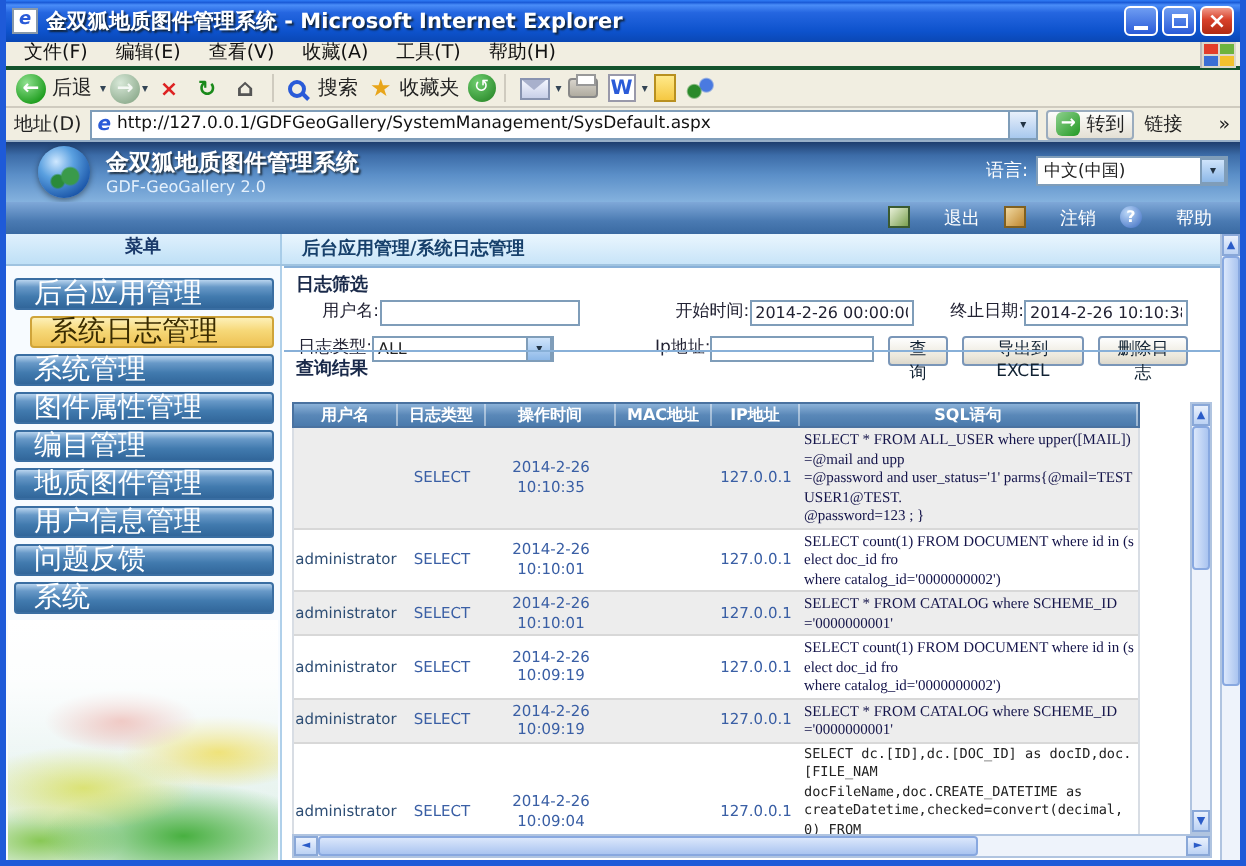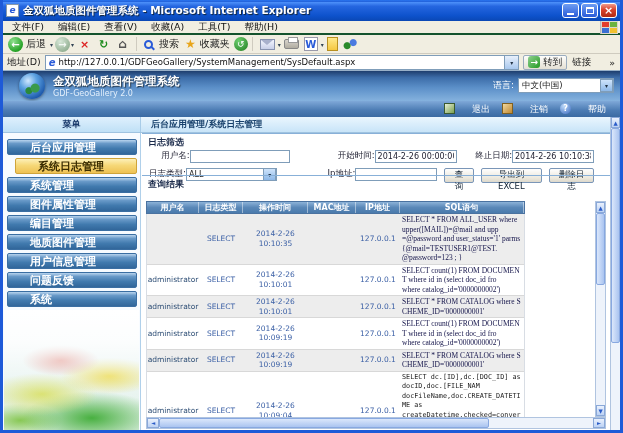--- a/index.html
+++ b/index.html
@@ -78,21 +78,21 @@
     background:linear-gradient(180deg,#7fa8d8 0%,#4a7ab2 60%,#3a6aa2 100%);color:#fff;font-size:9px}
   .act{display:flex;gap:17px}
   .exit-ic{width:11px;height:11px;background:linear-gradient(135deg,#e8f0d8,#7aa050);border:1px solid #3a5a30}
   .logout-ic{width:11px;height:11px;background:linear-gradient(135deg,#f0d8a0,#c08830);border:1px solid #806020}
   .help-ic{width:11px;height:11px;border-radius:50%;background:radial-gradient(circle at 35% 30%,#bcd8f8,#3a6ac0);color:#fff;font-size:8px;display:flex;align-items:center;justify-content:center;font-weight:bold}
   .navrow{position:absolute;left:0;top:46px;right:0;height:16px;background:linear-gradient(180deg,#eaf6fe,#c8e4f8);display:flex;align-items:center;border-bottom:1px solid #9fc3e0}
   .nav-menu{width:138px;text-align:center;font-size:9px;font-weight:bold;color:#1a3a6b;height:100%;line-height:15px;border-right:1px solid #a8cce8;background:linear-gradient(180deg,#dff0fd,#bfe0f6)}
   .nav-crumb{margin-left:10px;font-size:9px;font-weight:bold;color:#17406b}
   
   .sidebar{position:absolute;left:0;top:62px;width:138px;bottom:0;background:#f7fbff;border-right:1px solid #b0d0ea;overflow:hidden}
-  .sb-item{height:16px;margin:0 3px 3px 4px;border-radius:2px;color:#fff;font-weight:bold;font-size:11px;line-height:15px;padding-left:22px;border:1px solid #3a6ea2;
+  .sb-item{height:16px;margin:0 3px 3px 4px;border-radius:2px;color:#fff;font-weight:normal;font-size:14px;line-height:15px;padding-left:9px;border:1px solid #3a6ea2;
     background:linear-gradient(180deg,#b8d4ee 0%,#6899c8 25%,#417aae 60%,#31669a 100%)}
   .sb-item:first-child{margin-top:6px}
   .sb-sub{margin-left:12px;background:linear-gradient(180deg,#fdf0b8 0%,#f6d878 45%,#eec254 100%);color:#3a2c00;border:1px solid #cfa43a}
   .map{position:absolute;left:1px;top:177px;right:1px;bottom:0;
     background:
       linear-gradient(180deg,#ffffff 0%,rgba(255,255,255,.85) 25%,rgba(255,255,255,.15) 60%,rgba(255,255,255,0) 80%),
       radial-gradient(ellipse 55px 22px at 42% 42%,#e0938a 0%,rgba(224,147,138,0) 70%),
       radial-gradient(ellipse 70px 26px at 78% 55%,#ead94f 0%,rgba(234,217,79,0) 70%),
       radial-gradient(ellipse 80px 30px at 28% 70%,#d8e06a 0%,rgba(216,224,106,0) 70%),
       radial-gradient(ellipse 90px 34px at 65% 90%,#48b040 0%,rgba(72,176,64,0) 78%),
@@ -106,21 +106,21 @@
   .r1{top:17px}.r2{top:35px}
   .flA{width:44px;text-align:right}
   .flB{width:86px;text-align:right}
   .flC{width:56px;text-align:right}
   .fin{height:13px;border:1px solid #7f9db9;font-size:8px;padding:0 2px;color:#223;font-family:inherit;background:#fff}
   .w100{width:100px}.w82{width:82px}
   .fsel{width:100px;height:13px;border:1px solid #7f9db9;background:#fff;display:flex;align-items:center;font-size:8px;padding-left:2px;color:#222}
   .xpbtn{height:15px;font-size:8.5px;padding:0 6px;margin-left:7px;border:1px solid #7a96b8;border-radius:2px;color:#123;font-family:inherit;
     background:linear-gradient(180deg,#fefefe,#ece8dc 70%,#dcd8cc)}
   
-  .rtable{position:absolute;left:4px;top:68px;width:379px;bottom:13px}
+  .rtable{position:absolute;left:4px;top:68px;width:424px;bottom:13px}
   .thead{display:flex;height:13px;align-items:center;text-align:center;color:#fff;font-weight:bold;font-size:8px;border:1px solid #4a72a0;
     background:linear-gradient(180deg,#8cb2d8 0%,#5a88b8 50%,#4a7aac 100%)}
   .th{border-right:1px solid rgba(255,255,255,.45);height:100%;line-height:12px;overflow:hidden}
   .cu{width:52px;flex:none}.ct{width:44px;flex:none}.ctm{width:65px;flex:none}.cm{width:48px;flex:none}.cip{width:44px;flex:none}.csql{flex:1}
   .tbody{position:absolute;top:13px;left:0;right:0;bottom:0;overflow:hidden;border-left:1px solid #d8dde4;border-right:1px solid #d8dde4}
   .trow{display:flex;border-bottom:1px solid #d8d8d8;align-items:center;background:#fff}
   .trow.odd{background:#ededed}
   .c{font-size:7.5px;text-align:center;color:#3a5fa5;line-height:9.5px;overflow:hidden}
   .c.u{color:#2e4e75}
   .c.sql{text-align:left;color:#14144a;font-family:"Liberation Serif",serif;font-size:7.5px;line-height:9.5px;white-space:pre-wrap;word-break:break-all;padding:1px 2px}

